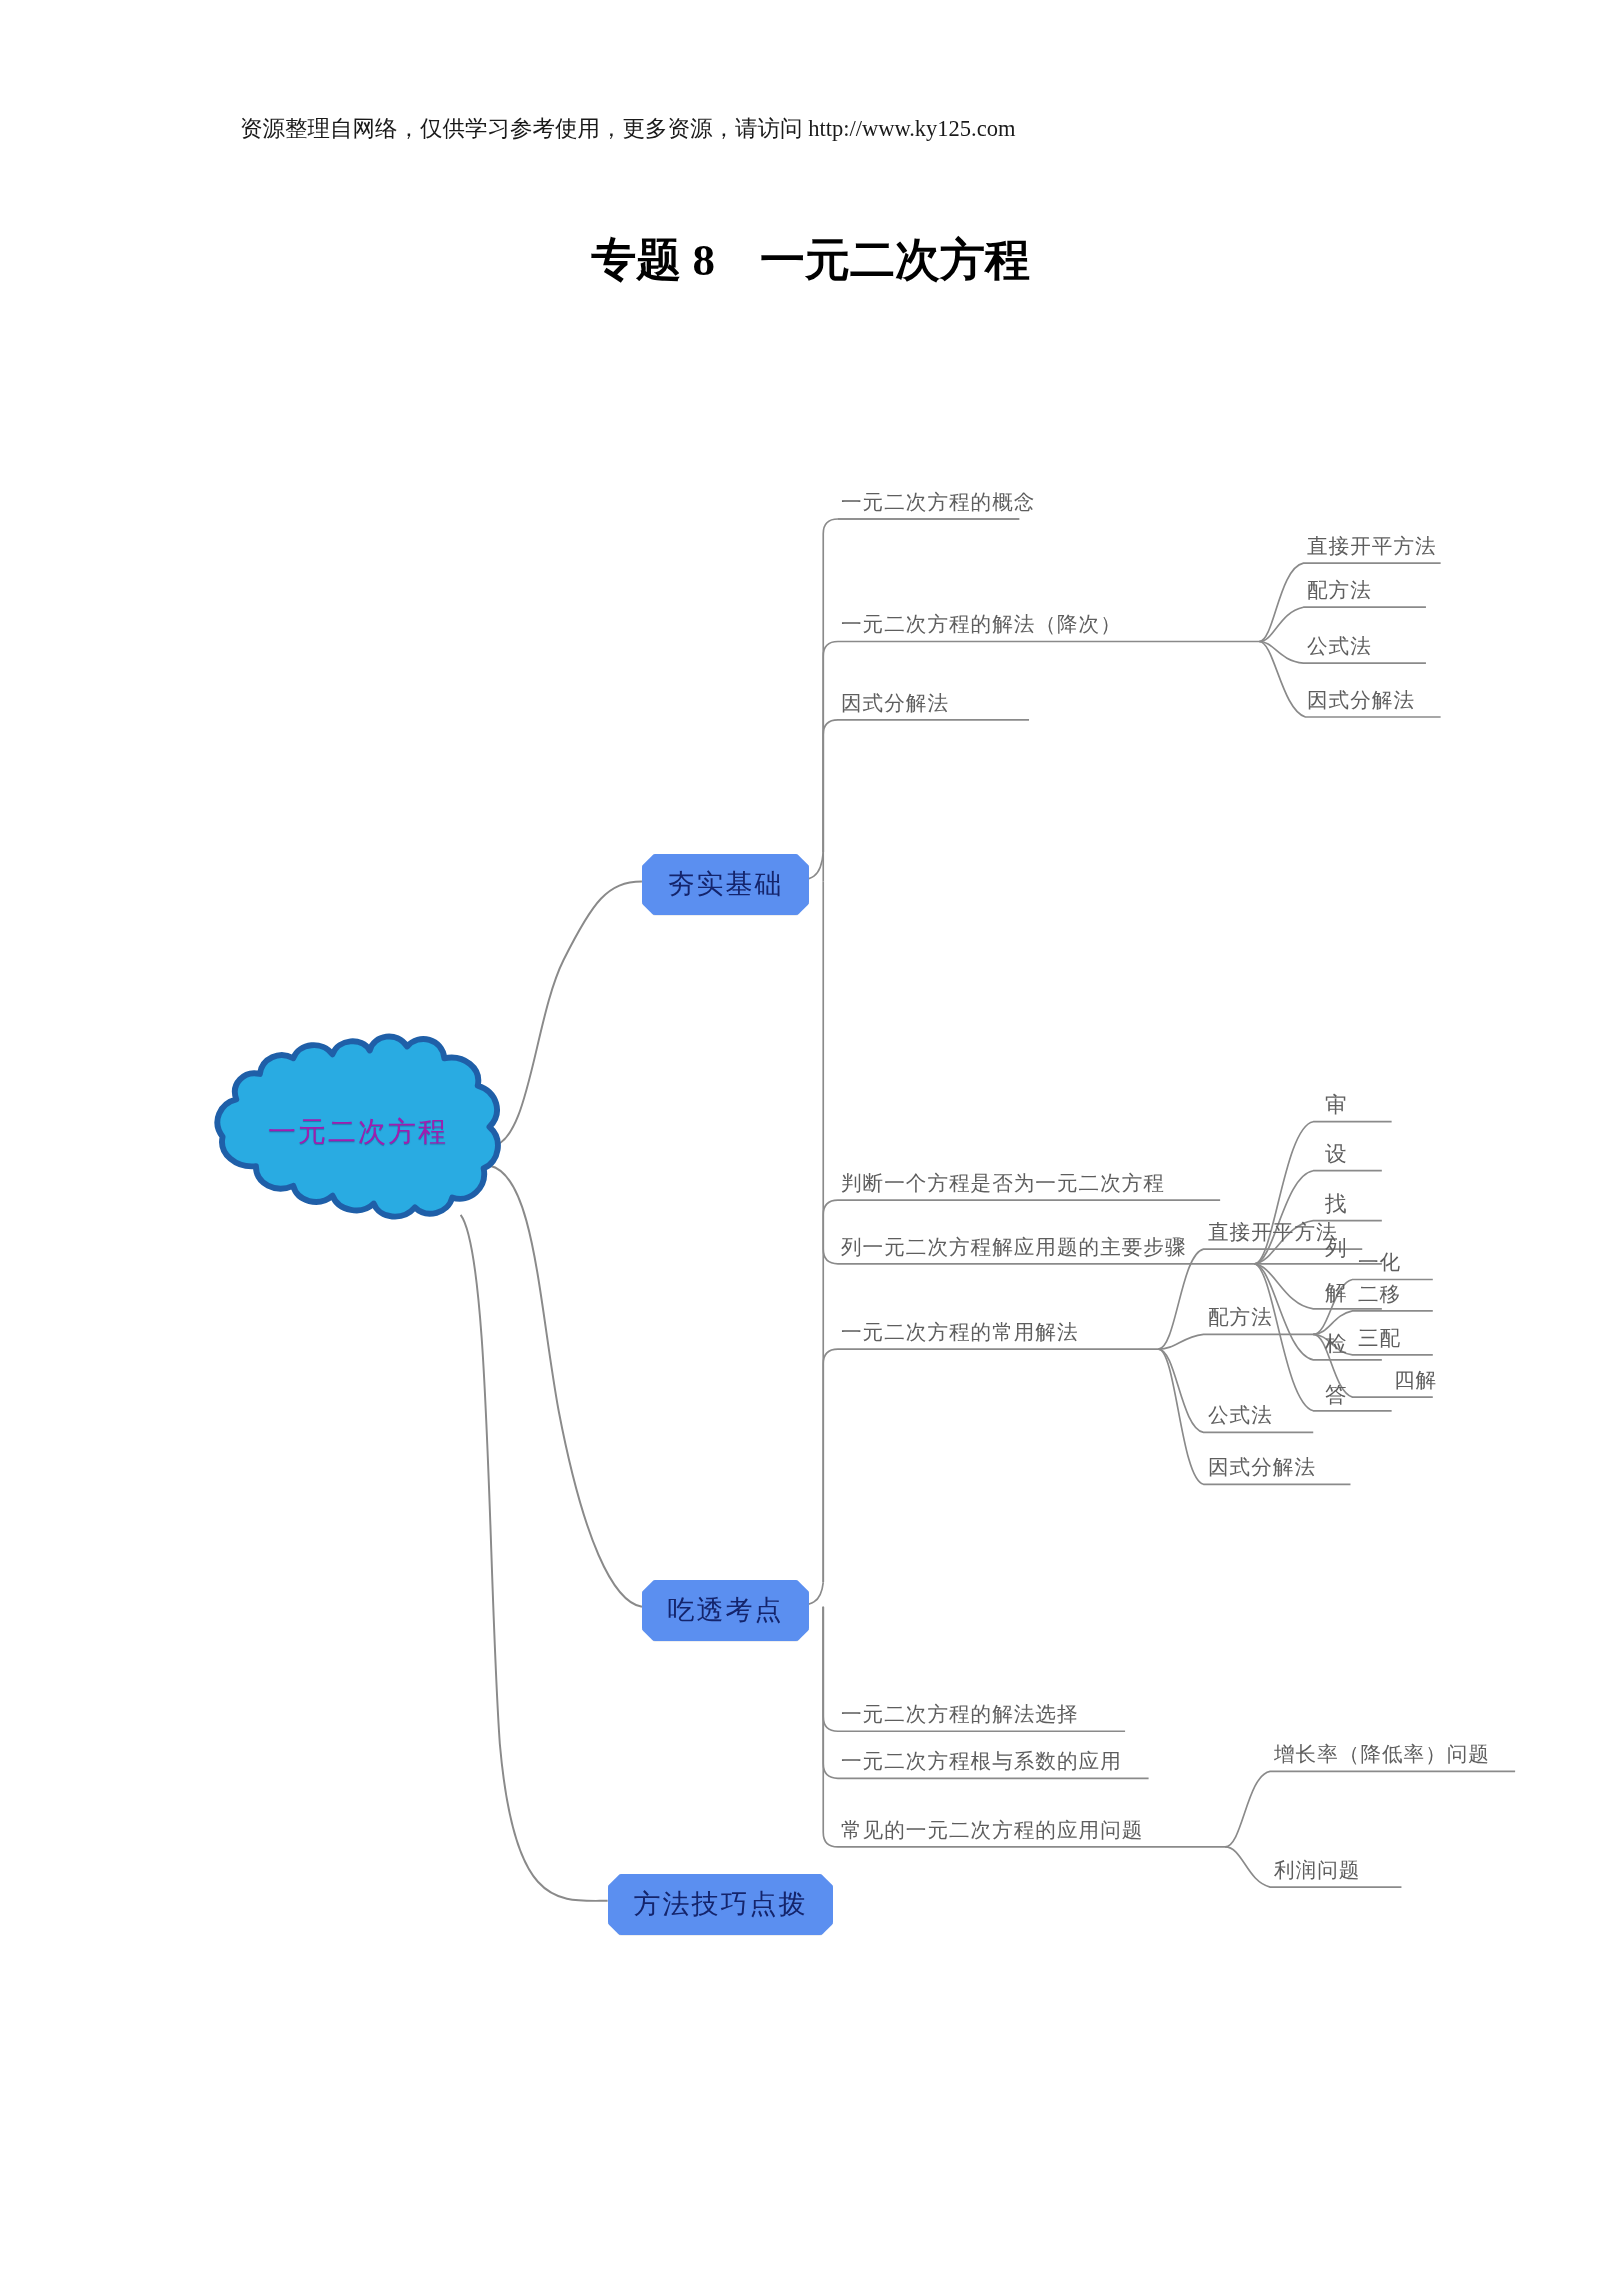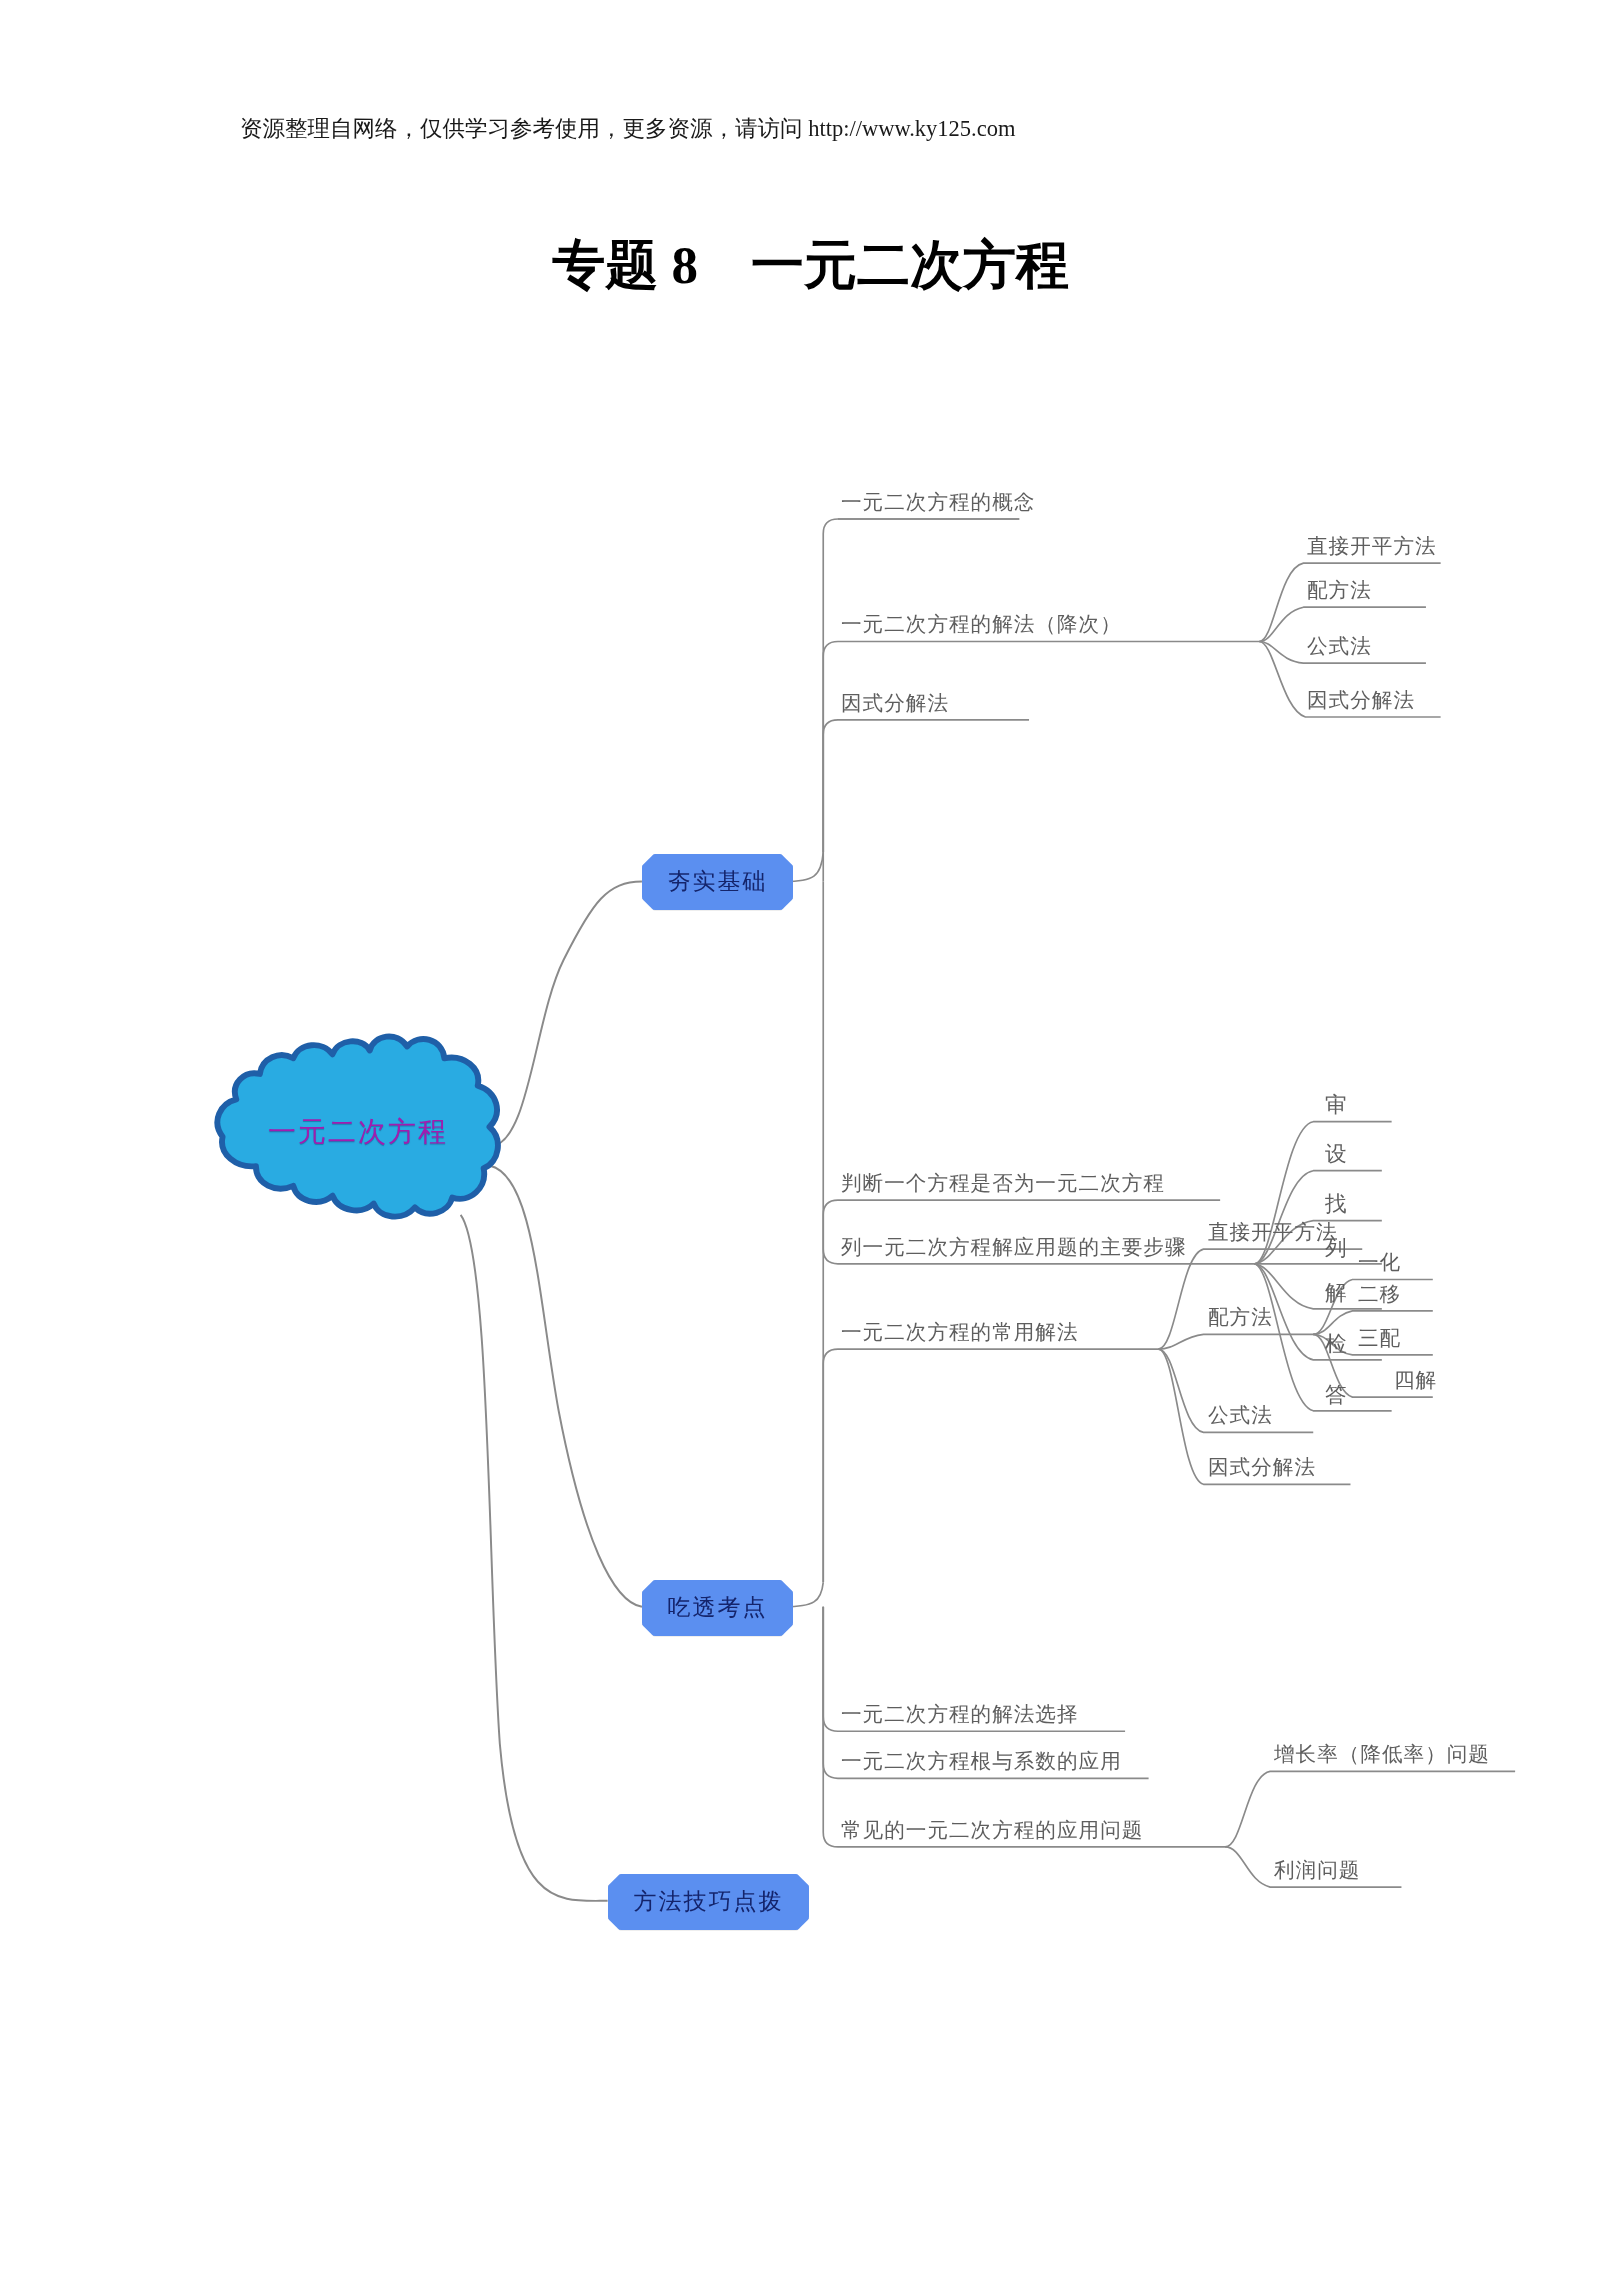--- a/index.html
+++ b/index.html
@@ -14,21 +14,21 @@
 
   .doc-header{
     position:absolute;left:240px;top:113px;
     font-family:"Liberation Serif","DejaVu Serif",serif;
     font-size:22.5px;color:#1a1a1a;white-space:nowrap;letter-spacing:0px;
   }
   .doc-title{
     position:absolute;left:0;top:230px;width:1621px;
     text-align:center;
     font-family:"Liberation Serif","DejaVu Serif",serif;
-    font-weight:bold;font-size:53px;color:#000;white-space:nowrap;
+    font-weight:bold;font-size:45px;color:#000;white-space:nowrap;
   }
 
   
   #mindmap{position:absolute;left:0;top:372px;width:1621px;height:1666px;}
   #wires{position:absolute;left:0;top:0;width:1621px;height:1666px;}
 
   
   .central{
     position:absolute;left:201px;top:647px;width:314px;height:211px;
   }
@@ -37,21 +37,21 @@
     font-size:28px;color:#a21caf;
     text-shadow:0 1px 1px rgba(0,70,110,.45);
     letter-spacing:2px;
   }
 
   
   .pill{
     position:absolute;
     background:#5b8ff0;
     color:#14246b;
-    font-size:23px;
+    font-size:27px;
     letter-spacing:2px;
     padding:11.8px 25.5px 13.7px 25.5px;
     border-radius:13.7px;
     text-align:center;
     box-shadow:0 1px 2px rgba(0,0,0,.18);
     clip-path:polygon(11.8px 0,calc(100% - 11.8px) 0,100% 11.8px,100% calc(100% - 11.8px),calc(100% - 11.8px) 100%,11.8px 100%,0 calc(100% - 11.8px),0 11.8px);
   }
 
   
   .leaf{

